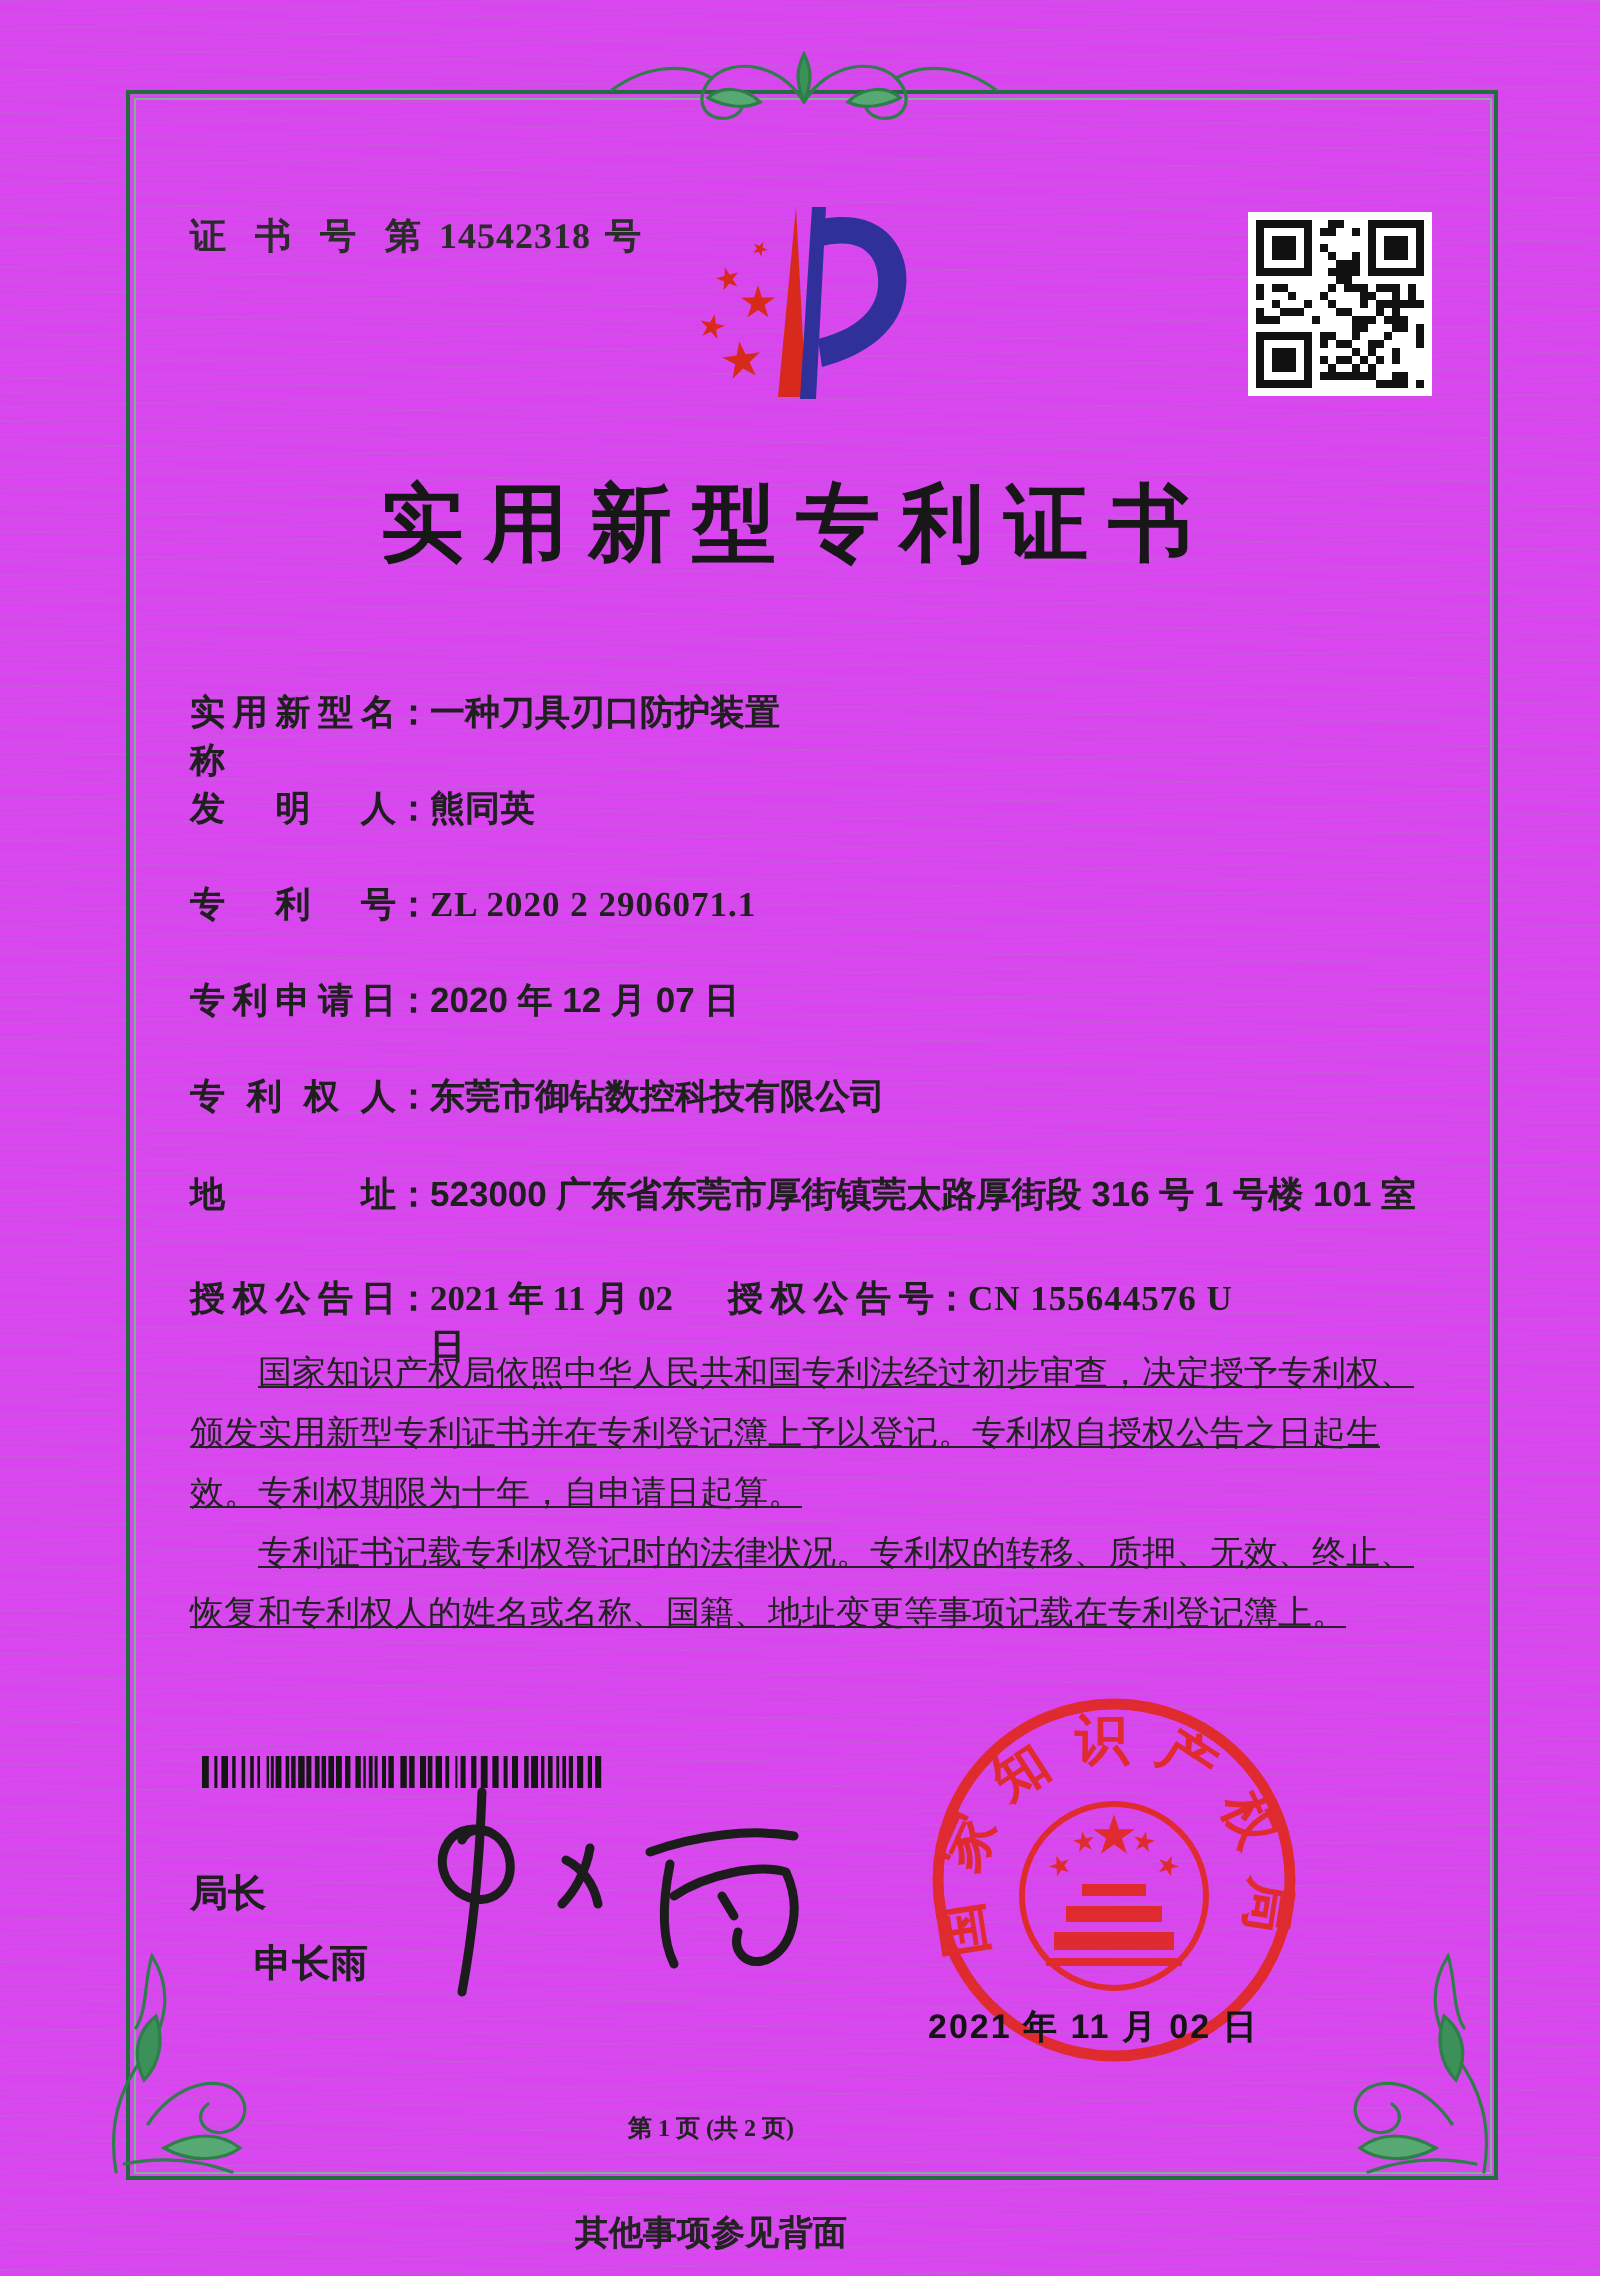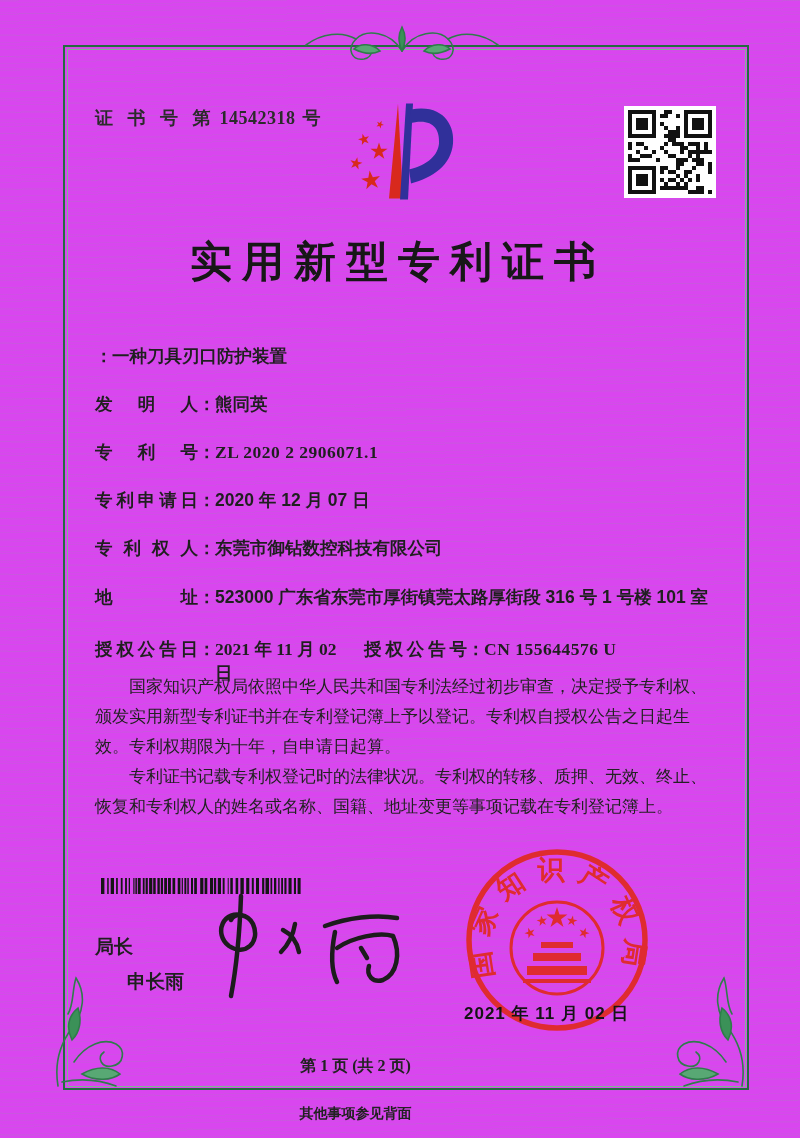--- a/index.html
+++ b/index.html
@@ -41,35 +41,35 @@
     font-size:17.5px;font-weight:700;line-height:24px;}
   .flabel{display:inline-block;width:103px;text-align:justify;text-align-last:justify;text-justify:inter-character;flex:none;}
   .fcolon{flex:none;width:17px;}
   .fvalue{flex:1;}
   .fvalue.num{font-family:"Liberation Serif",serif;font-weight:600;letter-spacing:.5px;}
   .fvalue.addr{max-width:505px;}
   .fvalue.fixed{flex:none;width:140px;font-family:"Liberation Serif",serif;font-weight:600;}
 
   .paras{left:95px;top:672px;width:618px;font-family:"Liberation Serif",serif;
     font-size:17px;line-height:30px;color:#222;font-weight:500;}
-  .paras p{margin:0;text-indent:2em;}
+  .paras p{margin:0;text-indent:2em;text-decoration:underline;}
 
   .barcode{left:100px;top:878px;width:202px;height:16px;}
 
   .signer-post{left:95px;top:934px;font-size:19px;font-weight:700;}
   .signer-name{left:95px;top:969px;font-size:19px;font-weight:700;margin-left:32px;}
   .signature{left:185px;top:890px;width:230px;height:112px;}
 
   .seal{left:462px;top:846px;width:190px;height:190px;opacity:.93;}
   .seal-date{left:464px;top:1002px;width:170px;font-size:17px;font-weight:700;color:#141414;letter-spacing:1px;}
 
   .page-info{left:63px;top:1056px;width:585px;text-align:center;
-    font-family:"Liberation Serif",serif;font-size:16px;font-weight:600;color:#222;}
+    font-family:"Liberation Serif",serif;font-size:12px;font-weight:600;color:#222;}
   .back-note{left:63px;top:1105px;width:585px;text-align:center;
-    font-family:"Liberation Serif",serif;font-size:14px;font-weight:600;color:#222;}
+    font-family:"Liberation Serif",serif;font-size:17px;font-weight:600;color:#222;}
 </style>
 </head>
 <body>
 
 <div class="page">
 
   <div class="frame">
     <div class="frame-inner"></div>
   </div>
 
@@ -239,20 +239,21 @@
       <rect x="64" y="84" width="4" height="4" fill="#111"></rect>
       <rect x="68" y="84" width="4" height="4" fill="#111"></rect>
       <rect x="72" y="84" width="4" height="4" fill="#111"></rect>
       <rect x="76" y="84" width="4" height="4" fill="#111"></rect>
       <rect x="84" y="84" width="4" height="4" fill="#111"></rect>
     </svg>
 
   <div class="abs title">实用新型专利证书</div>
 
   <div class="abs field-row" style="top:344px">
+    <span class="flabel">实用新型名称</span>
       <span class="fcolon">：</span>
       <span class="fvalue">一种刀具刃口防护装置</span>
   </div>
   <div class="abs field-row" style="top:392px">
     <span class="flabel">发明人</span>
       <span class="fcolon">：</span>
       <span class="fvalue">熊同英</span>
   </div>
   <div class="abs field-row" style="top:440px">
     <span class="flabel">专利号</span>

